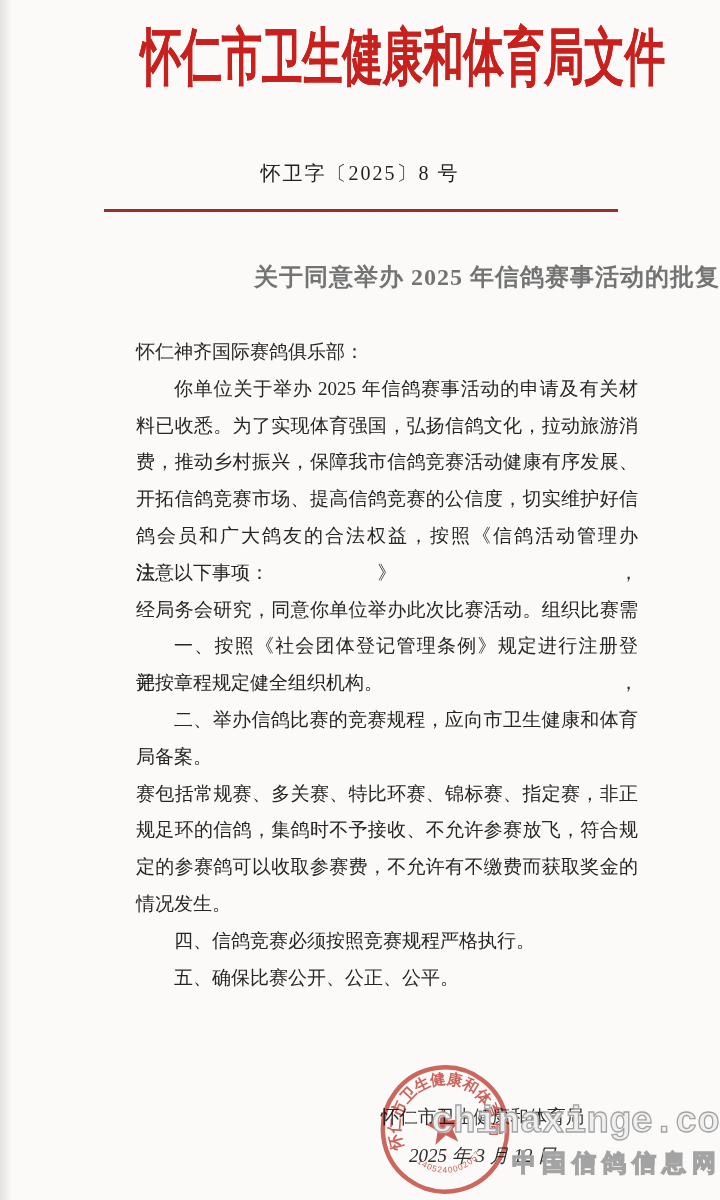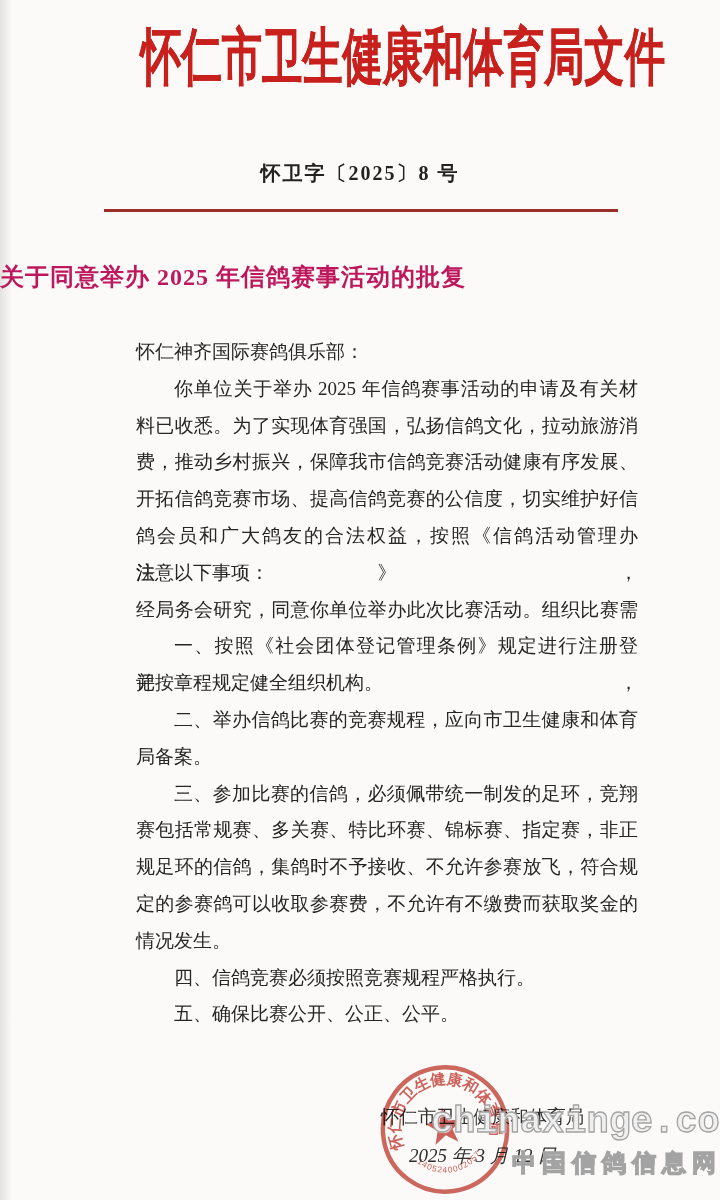--- a/index.html
+++ b/index.html
@@ -19,30 +19,30 @@
     position:absolute;top:26px;left:0;width:640px;text-align:left;
   }
   .agency-title{
     display:inline-block;white-space:nowrap;
     font-size:62px;line-height:1;font-weight:900;color:#c8201c;
     transform:scaleX(0.65);transform-origin:center;
     text-shadow:0 0 .5px #c8201c;
   }
   .doc-number{
     position:absolute;top:160px;left:0;width:720px;text-align:center;
-    font-size:20px;letter-spacing:2px;color:#222;font-weight:bold;
+    font-size:20px;letter-spacing:2px;color:#222;
   }
   .red-rule{
     position:absolute;top:209px;left:104px;width:514px;height:3px;
     background:#9a2e28;
   }
   
   .doc-title{
-    position:absolute;top:261px;left:0;width:720px;text-align:left;
-    font-size:24px;font-weight:bold;color:#be185d;letter-spacing:1px;
+    position:absolute;top:261px;left:0;width:720px;text-align:right;
+    font-size:24px;font-weight:bold;color:#737373;letter-spacing:1px;
   }
   
   .doc-body{
     position:absolute;top:334px;left:111px;width:502px;
     font-size:19px;color:#262626;margin-left:25px;
   }
   .doc-body .line{
     height:36.8px;line-height:36.8px;overflow:visible;white-space:nowrap;
     text-align:left;
   }
@@ -99,21 +99,20 @@
     <div class="line justify">料已收悉。为了实现体育强国，弘扬信鸽文化，拉动旅游消</div>
     <div class="line justify">费，推动乡村振兴，保障我市信鸽竞赛活动健康有序发展、</div>
     <div class="line justify">开拓信鸽竞赛市场、提高信鸽竞赛的公信度，切实维护好信</div>
     <div class="line justify">鸽会员和广大鸽友的合法权益，按照《信鸽活动管理办法》，</div>
     <div class="line">注意以下事项：</div>
     <div class="line justify">经局务会研究，同意你单位举办此次比赛活动。组织比赛需</div>
     <div class="line indent justify">一、按照《社会团体登记管理条例》规定进行注册登记，</div>
     <div class="line">并按章程规定健全组织机构。</div>
     <div class="line indent justify">二、举办信鸽比赛的竞赛规程，应向市卫生健康和体育</div>
     <div class="line">局备案。</div>
-    <div class="line indent justify">三、参加比赛的信鸽，必须佩带统一制发的足环，竞翔</div>
     <div class="line justify">赛包括常规赛、多关赛、特比环赛、锦标赛、指定赛，非正</div>
     <div class="line justify">规足环的信鸽，集鸽时不予接收、不允许参赛放飞，符合规</div>
     <div class="line justify">定的参赛鸽可以收取参赛费，不允许有不缴费而获取奖金的</div>
     <div class="line">情况发生。</div>
     <div class="line indent">四、信鸽竞赛必须按照竞赛规程严格执行。</div>
     <div class="line indent">五、确保比赛公开、公正、公平。</div>
   </div>
 
 <div class="footer-block">
   <div class="signature">怀仁市卫生健康和体育局</div>

